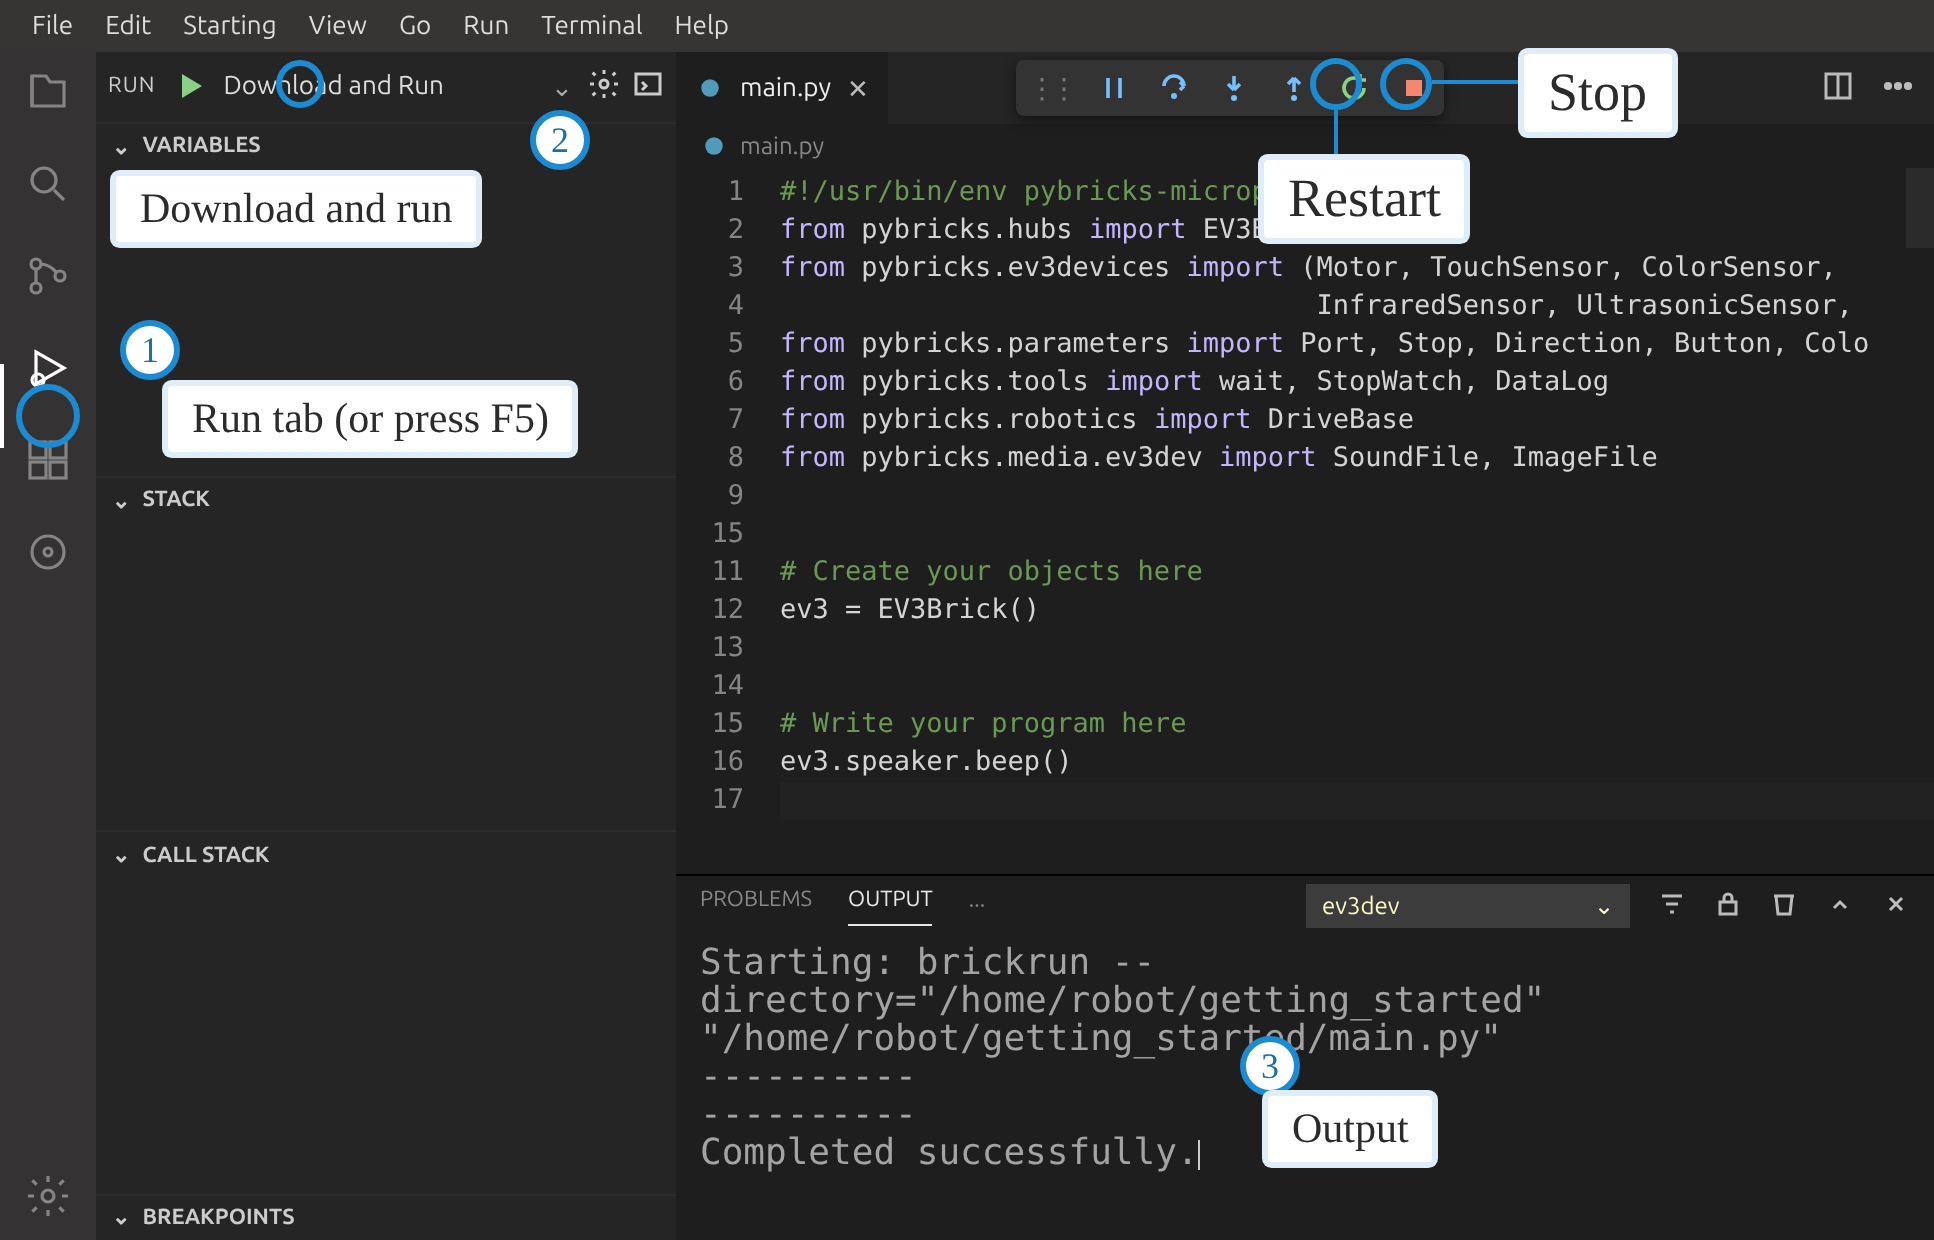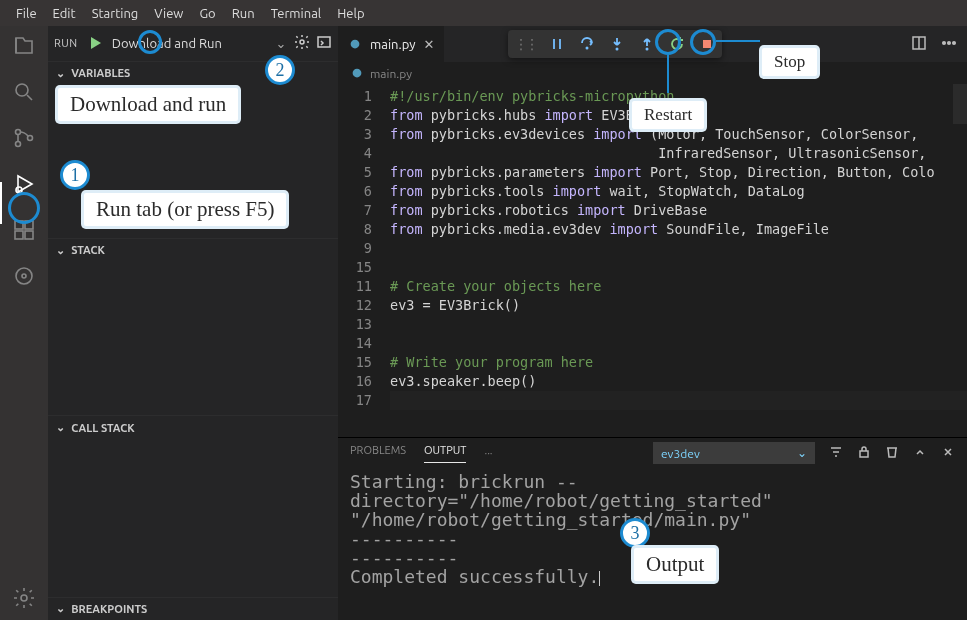--- a/index.html
+++ b/index.html
@@ -43,30 +43,30 @@
   .src div { height:19px; }
   .kw { color:#c4b5fd; }
   .com { color:#6a9955; }
   .str { color:#6a9955; }
   .cursor-line { background:rgba(255,255,255,.02); }
   .panel { height:183px; border-top:1px solid #000; display:flex; flex-direction:column; }
   .panel-tabs { height:30px; display:flex; align-items:center; padding:0 12px; gap:18px; font-size:11px; color:#888; }
   .panel-tabs .pt { padding-bottom:6px; }
   .panel-tabs .pt.active { color:#e7e7e7; border-bottom:1px solid #e7e7e7; }
   .panel-tabs .sel { margin-left:auto; display:flex; align-items:center; gap:14px; }
-  .sel-box { width:162px; height:22px; background:#3c3c3c; display:flex; align-items:center; padding:0 8px; color:#7dd3fc; font-size:12px; justify-content:space-between;}
+  .sel-box { width:162px; height:22px; background:#3c3c3c; display:flex; align-items:center; padding:0 8px; color:#fef9c3; font-size:12px; justify-content:space-between;}
   .panel-icons svg{width:14px;height:14px;stroke:#bbb;fill:none;stroke-width:1.5;}
   .panel-body { flex:1; padding:4px 12px; font-family:"DejaVu Sans Mono",monospace; font-size:18px; line-height:19px; color:#a3a3a3; white-space:pre-wrap; }
   .cursor { display:inline-block; width:1px; height:15px; background:#ccc; vertical-align:middle; }
   .debug-toolbar { position:absolute; top:4px; left:170px; height:28px; background:#333333; border-radius:4px; box-shadow:0 2px 6px rgba(0,0,0,.5); display:flex; align-items:center; padding:0 6px; gap:12px; }
   .debug-toolbar .grip { color:#777; font-size:14px; letter-spacing:-3px; }
   .dbtn { width:18px; height:18px; display:flex; align-items:center; justify-content:center; }
   .dbtn svg{width:16px;height:16px;fill:none;stroke-width:1.8;}
   .callout { position:absolute; background:#fff; color:#2b2b2b; font-family:Georgia,"Times New Roman",serif; font-size:21px; padding:4px 12px; box-shadow:0 0 0 3px rgba(222,237,247,1); border-radius:2px; white-space:nowrap; }
-  .callout.small{font-size:17px;margin-top:21px;}
+  .callout.small{font-size:27px;}
   .badge { position:absolute; width:30px; height:30px; border-radius:50%; background:#fff; border:3px solid #1d8bd1; color:#1d6fa5; display:flex; align-items:center; justify-content:center; font-family:Georgia,serif; font-size:18px; }
   .highlight-ring { position:absolute; border:3px solid #1d8bd1; border-radius:50%; pointer-events:none; }
   .conn { position:absolute; background:#1d8bd1; }
   .settings-icon { position:absolute; bottom:10px; }
   .minimap { position:absolute; right:0; top:0; width:14px; height:40px; background:rgba(200,200,200,.08); }
 </style>
 </head>
 <body>
 
 <div class="menubar">

